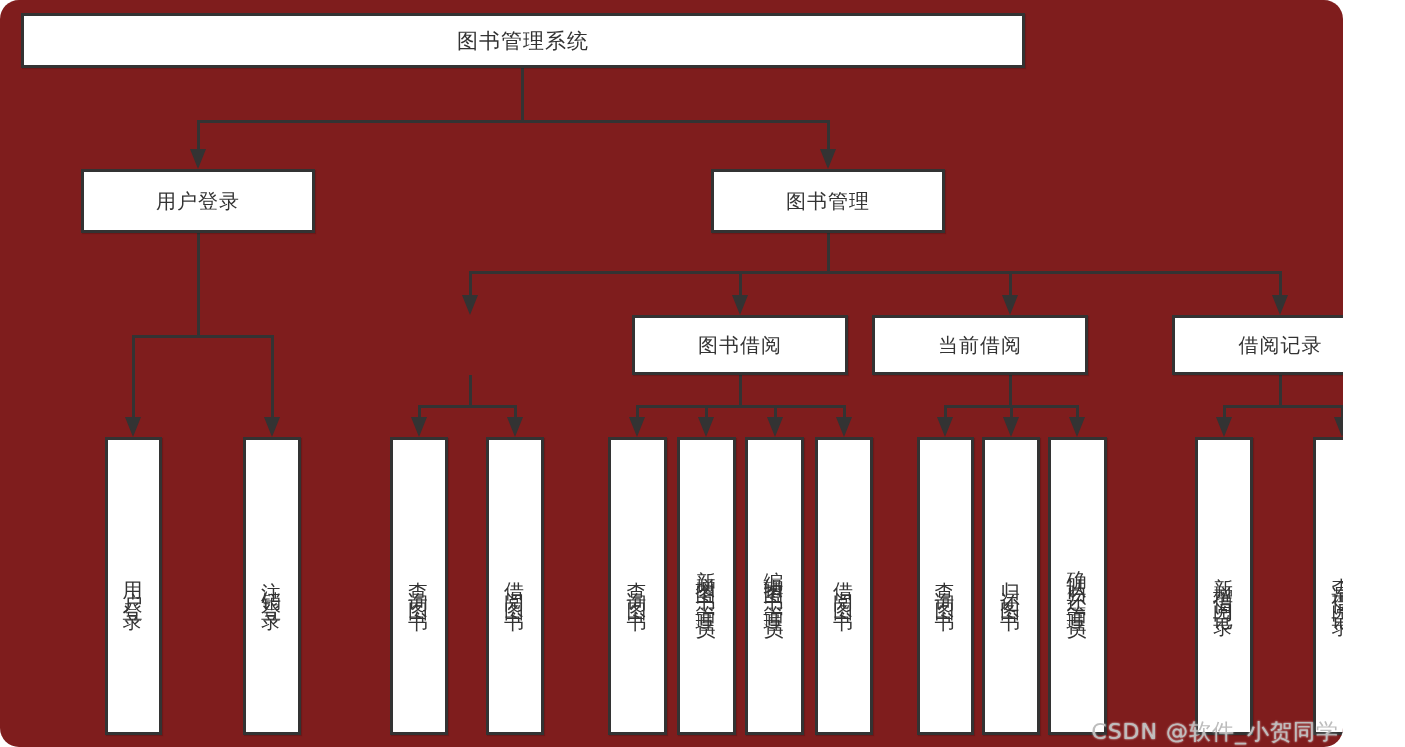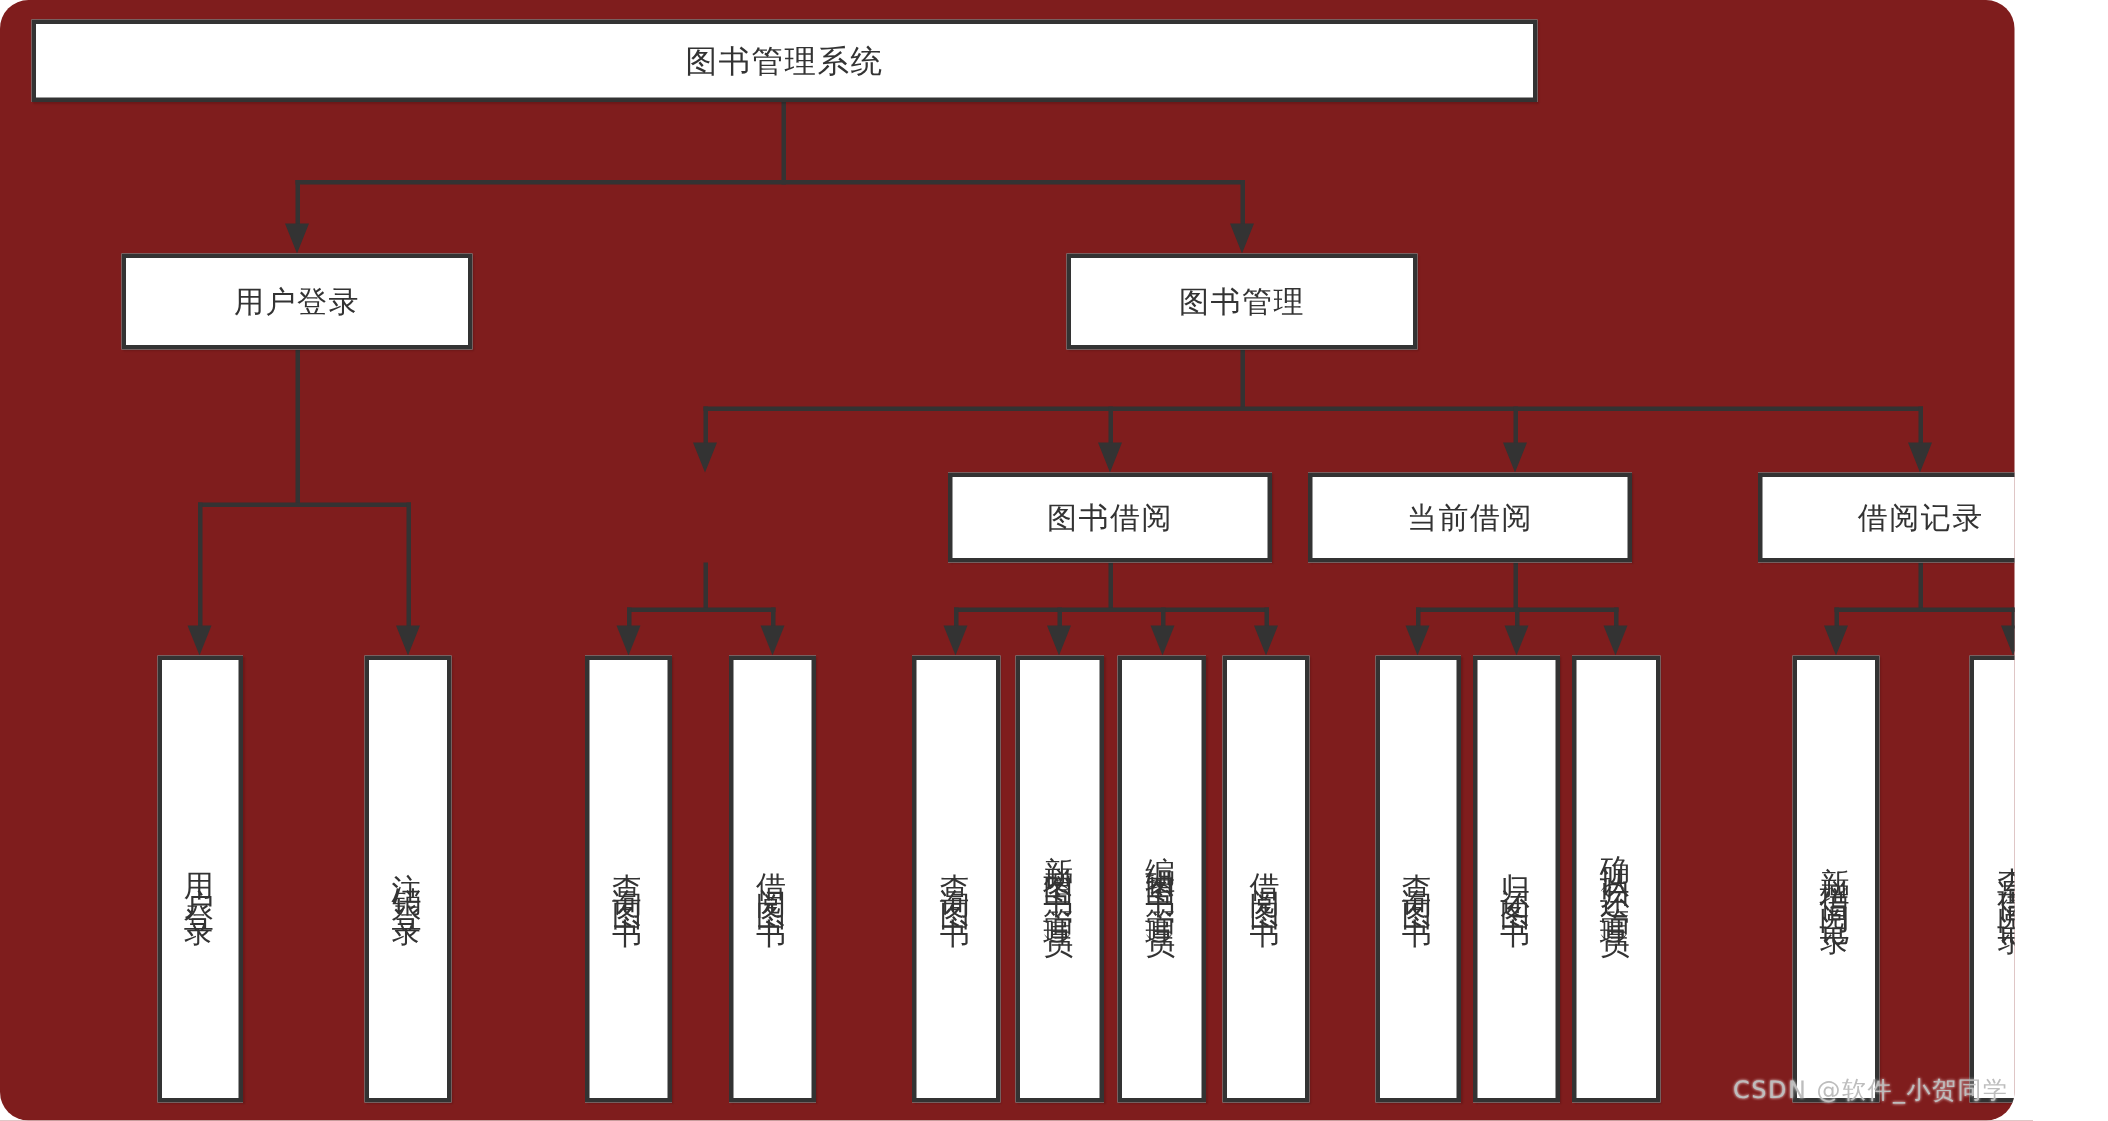--- a/index.html
+++ b/index.html
@@ -48,21 +48,21 @@
   .hl{position:absolute;height:3px;background:#333333;}
   .ah{
     position:absolute;width:0;height:0;
     border-left:8px solid transparent;
     border-right:8px solid transparent;
     border-top:20px solid #333333;
   }
   .watermark{
     position:absolute;
     right:4px;top:717px;
-    font-size:16px;
+    font-size:22px;
     color:#bdbdbd;
     text-shadow:0 0 2px #ffffff;
     letter-spacing:1px;
   }
 </style>
 </head>
 <body>
 
 <div id="canvas">
 

